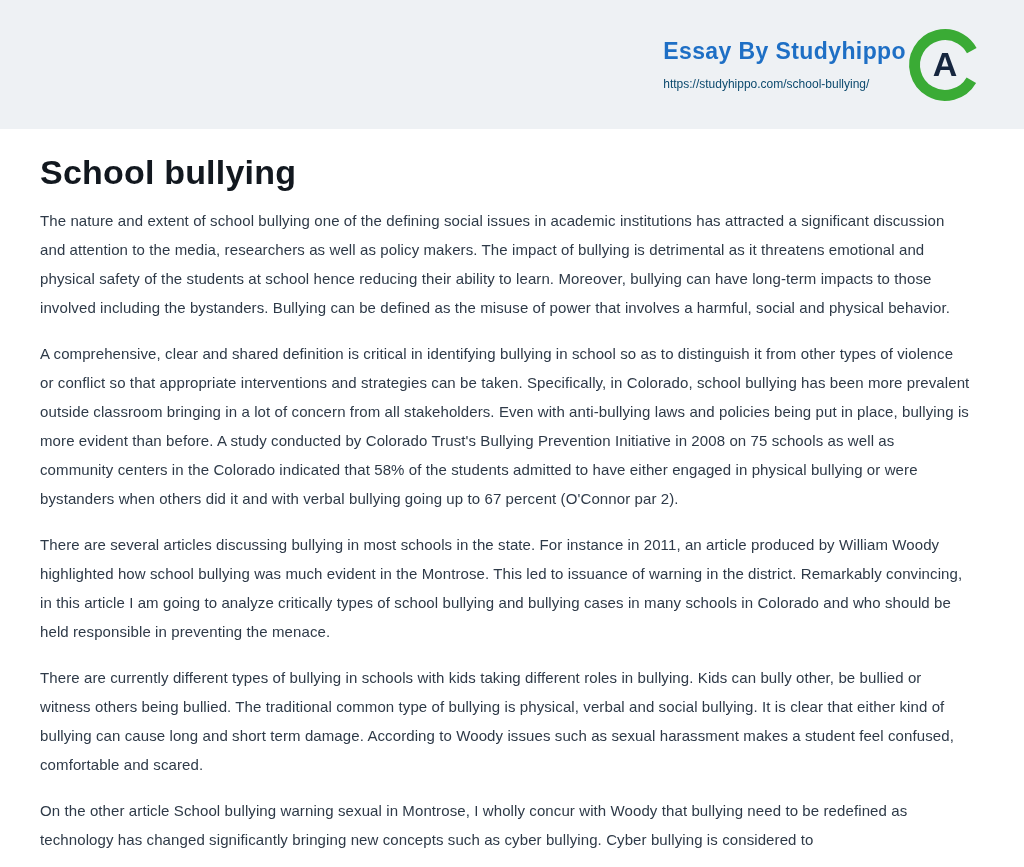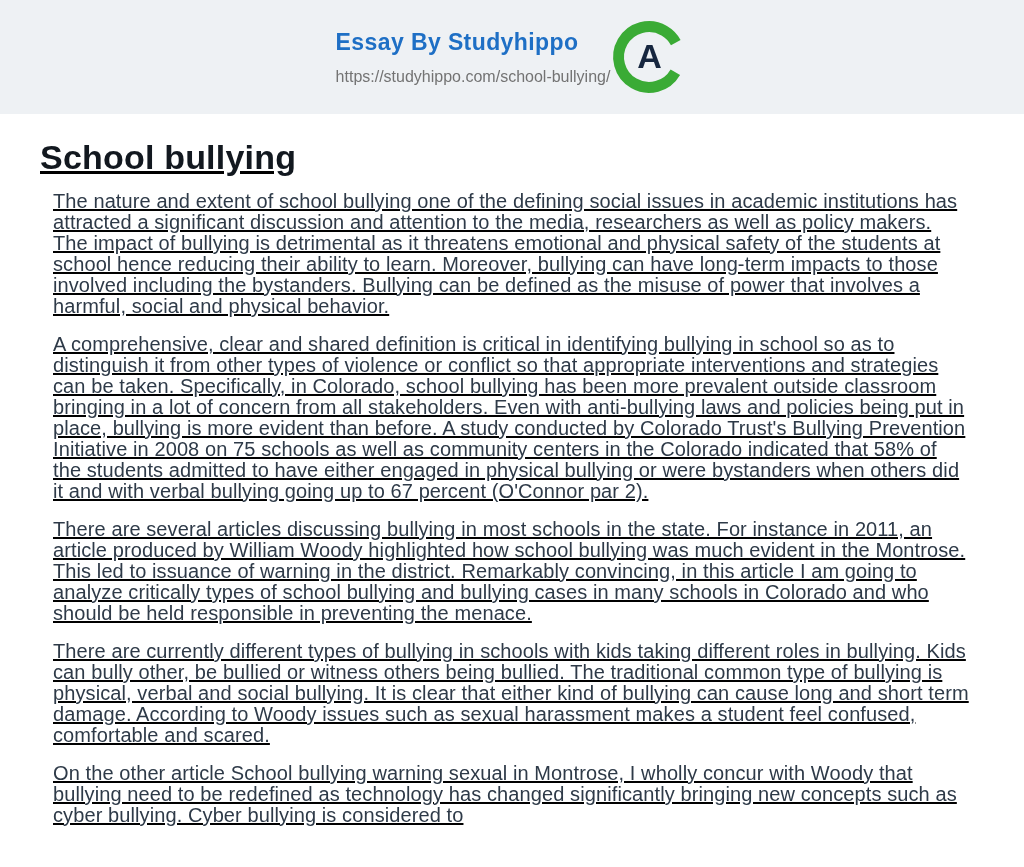--- a/index.html
+++ b/index.html
@@ -12,36 +12,36 @@
   .page {
     width: 1024px;
     height: 867px;
     overflow: hidden;
     background: #ffffff;
   }
 
   
   .header {
     background: #eef1f4;
-    height: 114px;
+    height: 129px;
     display: flex;
     align-items: center;
-    justify-content: center;
+    justify-content: flex-end;
     padding: 16px 40px;
   }
   .header-text { display: flex; flex-direction: column; }
   .site-title {
     color: #1e6fc5;
     font-size: 23px;
     font-weight: 700;
     letter-spacing: 0.4px;
   }
   .page-url {
-    color: #737373;
-    font-size: 16px;
+    color: #0c4a6e;
+    font-size: 12px;
     margin-top: 12px;
     text-decoration: none;
     cursor: pointer;
   }
   .logo {
     position: relative;
     width: 78px;
     height: 78px;
     flex: 0 0 auto;
   }
@@ -53,33 +53,32 @@
     transform: translate(-50%, -52%);
     font-size: 34px;
     font-weight: 700;
     color: #16263f;
   }
 
   
   .article {
     padding: 18px 40px 0 40px;
     max-width: 1010px;
-    text-decoration: underline;
   }
   .article h1 {
     margin: 6px 0 14px 0;
     font-size: 34px;
     font-weight: 800;
     color: #12181f;
     letter-spacing: 0.2px;
   }
   .article p {
-    margin: 0 0 17px 13px;
-    font-size: 20px;
-    line-height: 21px;
+    margin: 0 0 17px 0;
+    font-size: 15px;
+    line-height: 29px;
     color: #2e3a48;
     letter-spacing: 0.1px;
     max-width: 948px;
   }
 </style>
 </head>
 <body>
 
 <div class="page">
 

